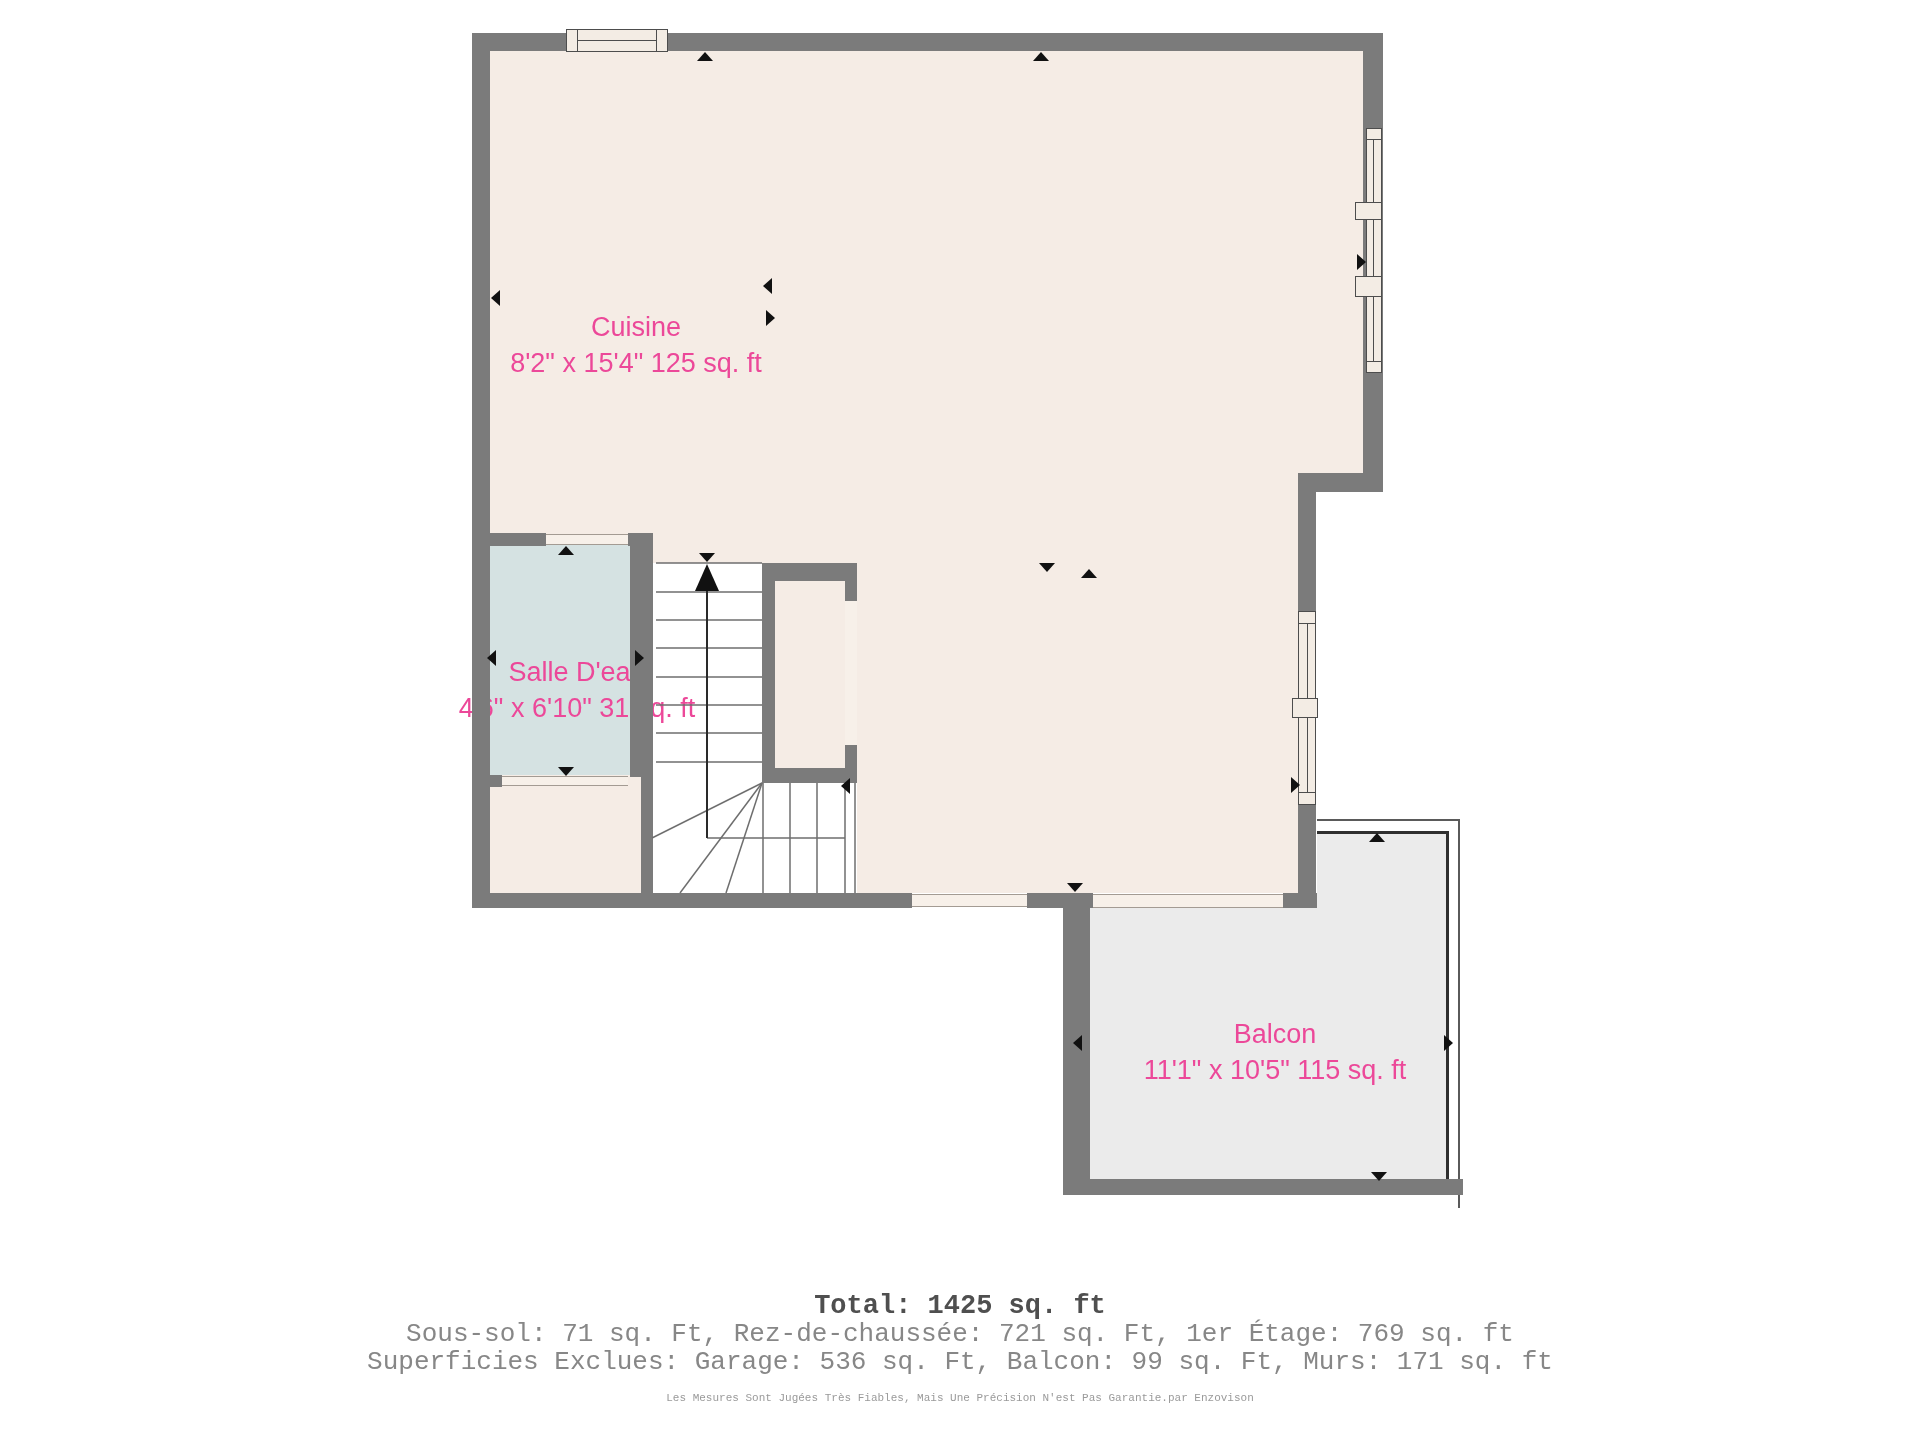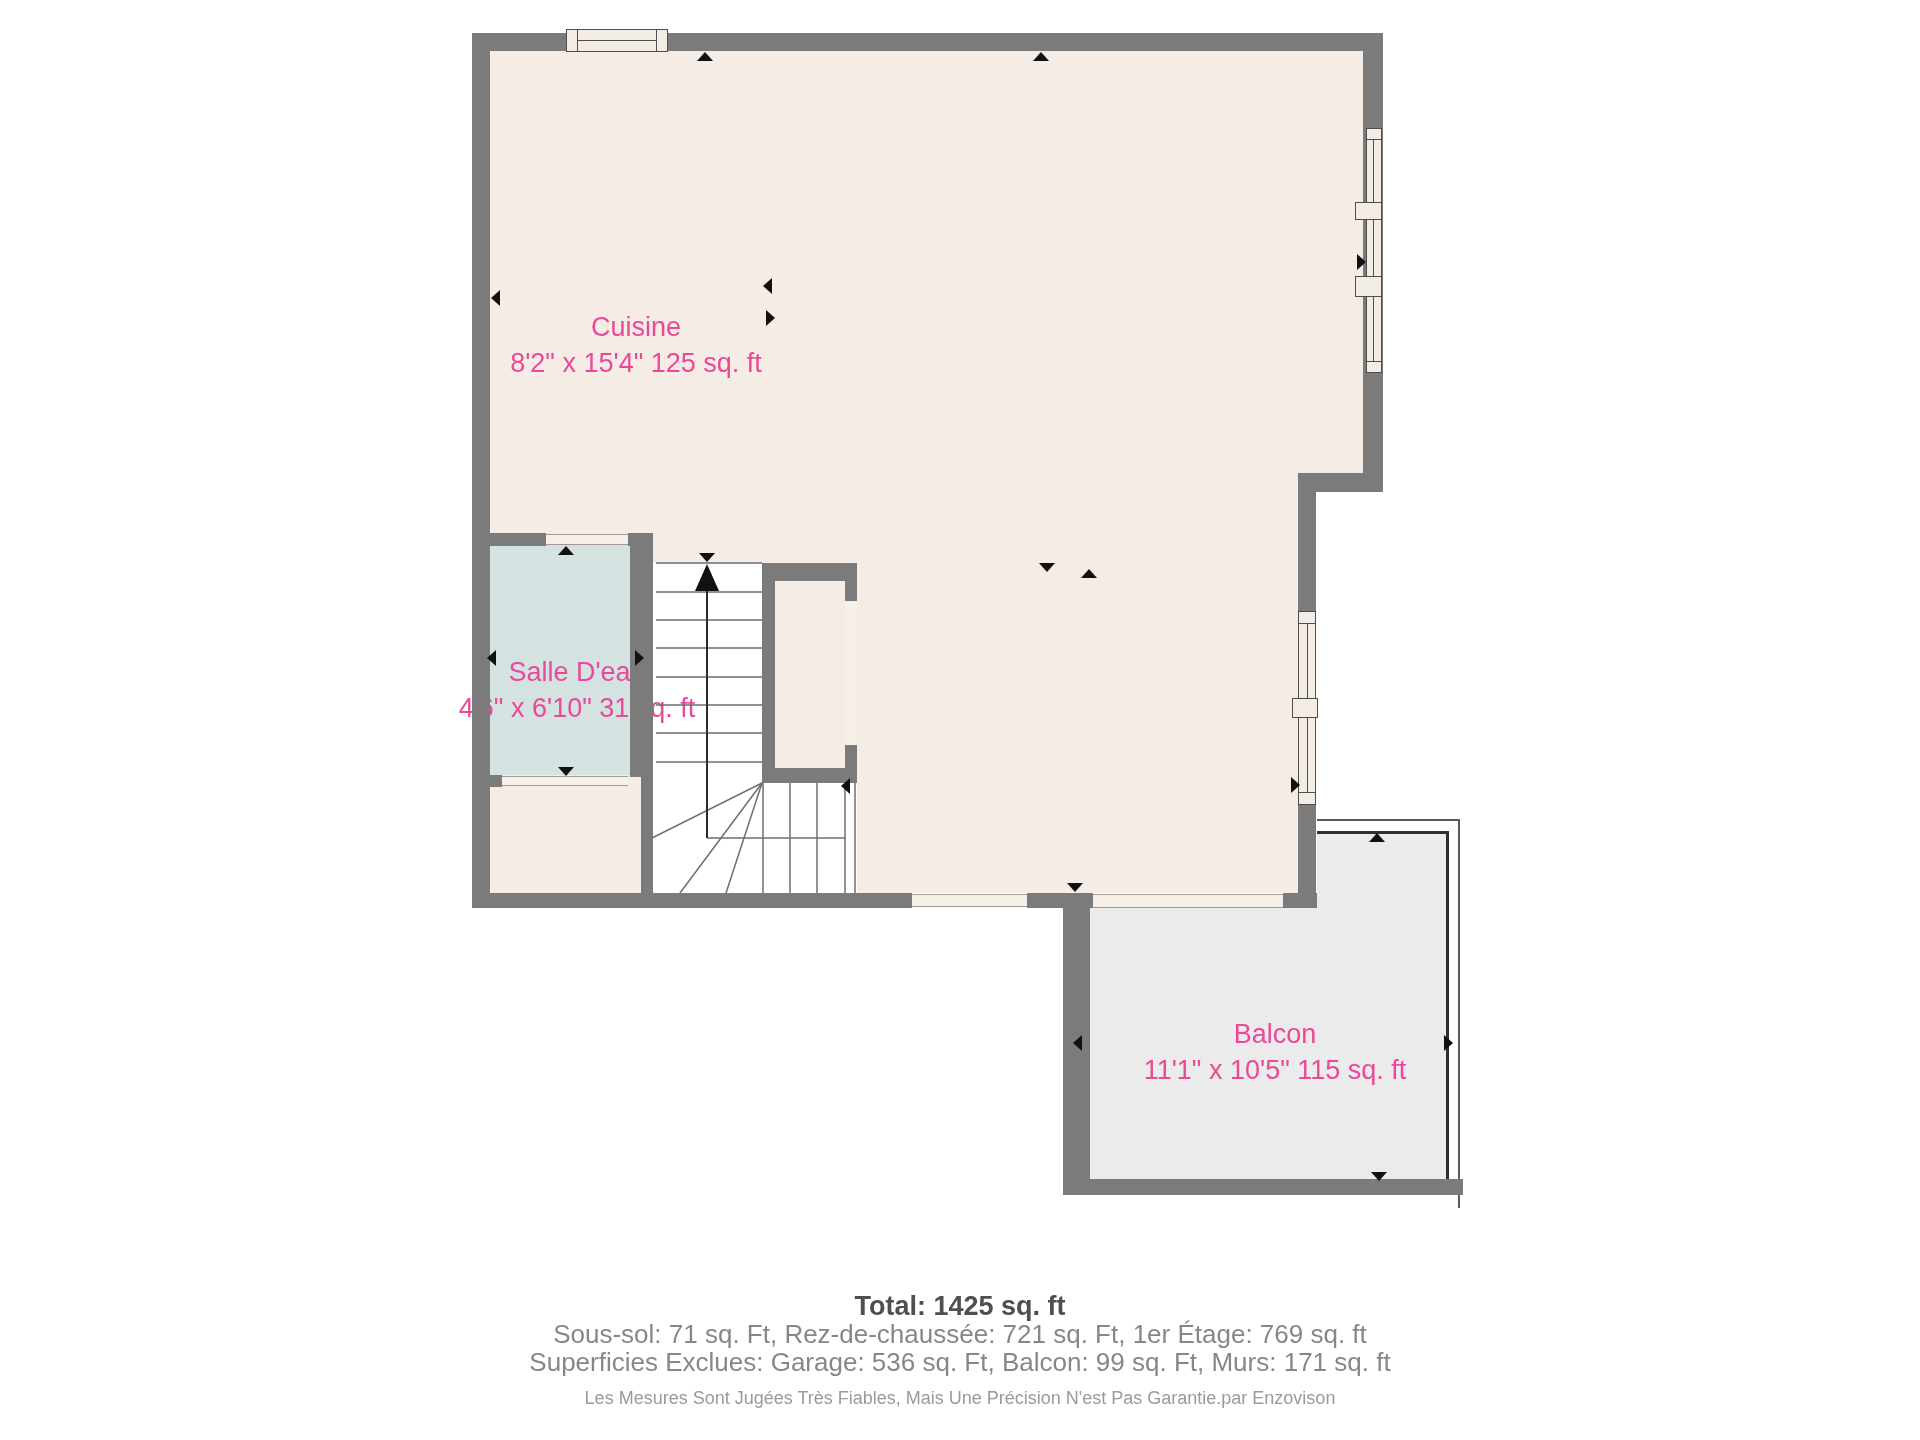--- a/index.html
+++ b/index.html
@@ -12,24 +12,24 @@
   .wall{position:absolute;background:#7b7b7b;}
   .win{position:absolute;background:#f3ece4;border:1px solid #4d4d4d;box-sizing:border-box;}
   .win-cap{position:absolute;background:#f3ece4;border:1px solid #4d4d4d;box-sizing:border-box;}
   .win-line{position:absolute;background:#4d4d4d;}
   .opening{position:absolute;background:#f7f0e9;border-top:1px solid #a39b93;border-bottom:1px solid #a39b93;box-sizing:border-box;}
   .opening-plain{position:absolute;background:#f7f0e9;}
   .thinline{position:absolute;background:#5a5a5a;}
   .thickline{position:absolute;background:#2f2f2f;}
   .room-label{position:absolute;transform:translate(-50%,-50%);text-align:center;white-space:nowrap;
               color:#ec4899;font-size:27px;line-height:36px;}
-  .summary{position:absolute;left:0;right:0;text-align:center;}
+  .summary{position:absolute;left:0;right:0;text-align:center;font-family:Liberation Mono, monospace;}
   .summary .total{font-size:27px;font-weight:bold;color:#4f4f4f;line-height:28px;}
   .summary .sub{font-size:26px;color:#878787;line-height:28px;}
-  .summary .disclaimer{font-size:18px;color:#9a9a9a;margin-top:12px;line-height:20px;}
+  .summary .disclaimer{font-size:11px;color:#9a9a9a;margin-top:12px;line-height:20px;}
   svg.overlay{position:absolute;left:0;top:0;pointer-events:none;}
 </style>
 </head>
 <body>
 
 <div class="canvas">
 
   <div class="floor" style="left:490px;top:51px;width:873px;height:441px;"></div>
   <div class="floor" style="left:490px;top:492px;width:808px;height:401px;"></div>
 

